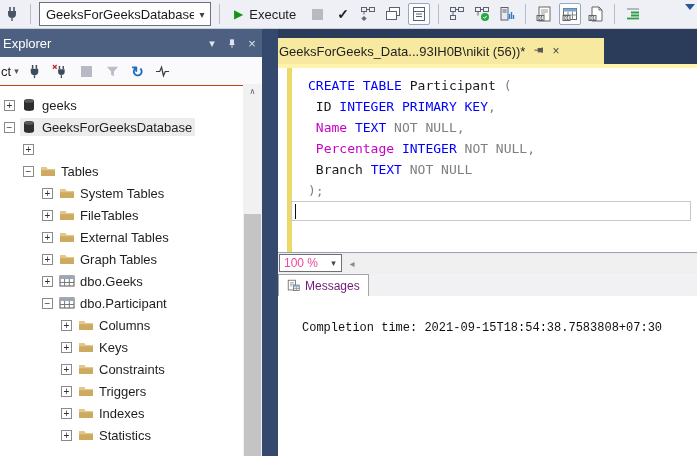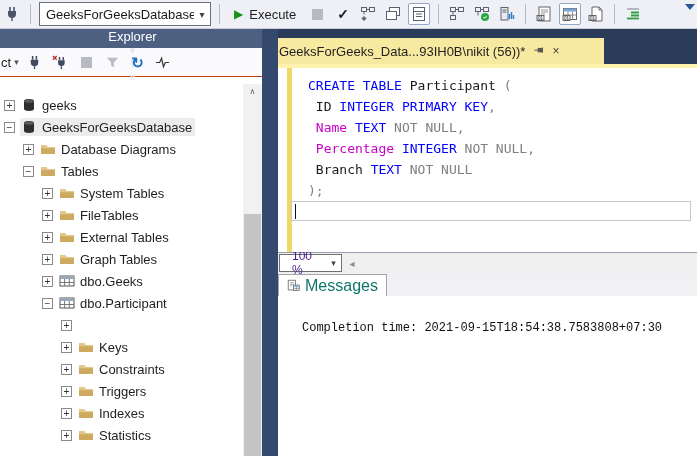--- a/index.html
+++ b/index.html
@@ -21,22 +21,22 @@
   #execute-btn{display:flex;align-items:center;gap:6px;padding:0 6px;height:24px;flex:none;cursor:default;}
   #execute-btn .play{color:#169416;font-size:12px;line-height:1;}
   #execute-btn .lbl{font-size:13px;color:#1e1e1e;}
   .stop-square{width:11px;height:11px;background:#b7bac3;margin:0 5px;flex:none;}
   .parse-check{font-size:14px;font-weight:bold;color:#222;padding:0 4px;flex:none;}
   #overflow-chip{position:absolute;right:2px;top:4px;width:0;height:0;
     border-left:5px solid transparent;border-right:5px solid transparent;border-top:6px solid #2b5797;}
 
   
   #explorer{position:absolute;left:0;top:29px;width:262px;height:427px;background:#fff;}
-  #ex-title{height:19px;background:#4d6082;color:#fff;display:flex;align-items:center;
-    font-size:13px;padding-left:3px;flex-direction:column;}
+  #ex-title{height:28px;background:#4d6082;color:#fff;display:flex;align-items:center;
+    font-size:13px;padding-left:3px;}
   #ex-title .sp{flex:1;}
   #ex-title .tbic{width:20px;text-align:center;color:#dfe4ee;font-size:11px;flex:none;}
   #ex-title svg{width:12px;height:12px;vertical-align:middle;}
   #ex-toolbar{height:29px;background:#fafafc;display:flex;align-items:center;gap:7px;
     padding-left:1px;border-bottom:1px solid #c2410c;box-sizing:border-box;}
   #connect-dd{display:flex;align-items:center;font-size:13px;color:#1e1e1e;gap:3px;flex:none;}
   #connect-dd .arr{font-size:9px;color:#555;}
   .exico{width:18px;height:18px;display:flex;align-items:center;justify-content:center;flex:none;}
   .exico svg{width:15px;height:15px;}
   .refresh-g{color:#1b6ec2;font-size:15px;font-weight:bold;line-height:1;}
@@ -68,29 +68,29 @@
   #editor{position:relative;height:184px;background:#fff;overflow:hidden;}
   #change-bar{position:absolute;left:9px;top:0;bottom:0;width:5px;background:#edd968;}
   #code{position:absolute;left:14px;top:7px;right:0;font-family:"DejaVu Sans Mono",monospace;
     font-size:13px;line-height:21px;white-space:pre;padding-left:16px;}
   .code-line{height:21px;}
   #cur-line-box{position:absolute;left:13px;right:6px;top:133px;height:20px;border:1px solid #c8c8c8;box-sizing:border-box;}
   #caret{position:absolute;left:17px;top:136px;width:1px;height:15px;background:#111;}
   #zoombar{height:21px;background:#eceef2;border-top:1px solid #9aa0ad;display:flex;align-items:center;box-sizing:border-box;}
   #zoom-combo{width:63px;height:18px;margin-left:1px;background:#fff;border:1px solid #707070;
     display:flex;align-items:center;box-sizing:border-box;flex:none;}
-  #zoom-combo .val{flex:1;font-size:12px;color:#4c1d95;padding-left:12px;}
+  #zoom-combo .val{flex:1;font-size:12px;color:#ec4899;padding-left:4px;}
   #zoom-combo .arr{width:15px;text-align:center;font-size:9px;color:#444;}
   #hscroll{flex:1;height:17px;background:#f0f0f0;margin-left:2px;display:flex;align-items:center;}
   #hscroll .left{width:16px;text-align:center;color:#8a8a8a;font-size:10px;}
   #result-tabs{height:23px;background:#f1f1f4;display:flex;align-items:flex-start;}
   #messages-tab{margin-top:1px;height:22px;background:#fff;border:1px solid #a5a5a5;border-bottom:none;
     display:flex;align-items:center;gap:5px;padding:0 8px;box-sizing:border-box;}
   #messages-tab svg{width:13px;height:13px;}
-  #messages-tab .lbl{font-size:16px;color:#0f766e;}
+  #messages-tab .lbl{font-size:12px;color:#701a75;}
   #messages{height:160px;background:#fff;padding:8px 0 0 24px;box-sizing:border-box;
     font-family:"Liberation Mono",monospace;font-size:12px;line-height:16px;color:#111;white-space:pre;}
 </style>
 </head>
 <body>
 
 <div id="app">
 
   <div id="toolbar">
     <span class="tico18">
@@ -256,27 +256,20 @@
           <span class="titem">
             <span class="tico"><svg viewBox="0 0 16 16">
                 <path d="M3 4c0-1.3 2.2-2 5-2s5 .7 5 2v8c0 1.3-2.2 2-5 2s-5-.7-5-2z" fill="#2f2f2f"></path>
                 <ellipse cx="8" cy="4" rx="5" ry="1.8" fill="#5a5a5a"></ellipse>
               </svg></span>
             <span>GeeksForGeeksDatabase</span>
           </span>
         </div>
         <div class="trow" style="padding-left: 23px;">
           <span class="expander">+</span>
-          <span class="titem">
-            <span class="tico"><svg viewBox="0 0 16 16">
-                <path d="M1 4h5l1.5 2H15v7H1z" fill="#cdaa5f"></path>
-                <path d="M1 4h5l1.5 2H15v1.2H1z" fill="#e3c689"></path>
-              </svg></span>
-            <span>Database Diagrams</span>
-          </span>
         </div>
         <div class="trow" style="padding-left: 23px;">
           <span class="expander">−</span>
           <span class="titem">
             <span class="tico"><svg viewBox="0 0 16 16">
                 <path d="M1 4h5l1.5 2H15v7H1z" fill="#cdaa5f"></path>
                 <path d="M1 4h5l1.5 2H15v1.2H1z" fill="#e3c689"></path>
               </svg></span>
             <span>Tables</span>
           </span>
@@ -338,20 +331,27 @@
             <span class="tico"><svg viewBox="0 0 16 16">
                 <rect x="1" y="3" width="14" height="10" fill="#fff" stroke="#555"></rect>
                 <rect x="1" y="3" width="14" height="3" fill="#9aa7b8"></rect>
                 <path d="M5.6 6v7M10.3 6v7M1 9.5h14" stroke="#777" fill="none"></path>
               </svg></span>
             <span>dbo.Participant</span>
           </span>
         </div>
         <div class="trow" style="padding-left: 61px;">
           <span class="expander">+</span>
+          <span class="titem">
+            <span class="tico"><svg viewBox="0 0 16 16">
+                <path d="M1 4h5l1.5 2H15v7H1z" fill="#cdaa5f"></path>
+                <path d="M1 4h5l1.5 2H15v1.2H1z" fill="#e3c689"></path>
+              </svg></span>
+            <span>Columns</span>
+          </span>
         </div>
         <div class="trow" style="padding-left: 61px;">
           <span class="expander">+</span>
           <span class="titem">
             <span class="tico"><svg viewBox="0 0 16 16">
                 <path d="M1 4h5l1.5 2H15v7H1z" fill="#cdaa5f"></path>
                 <path d="M1 4h5l1.5 2H15v1.2H1z" fill="#e3c689"></path>
               </svg></span>
             <span>Keys</span>
           </span>

